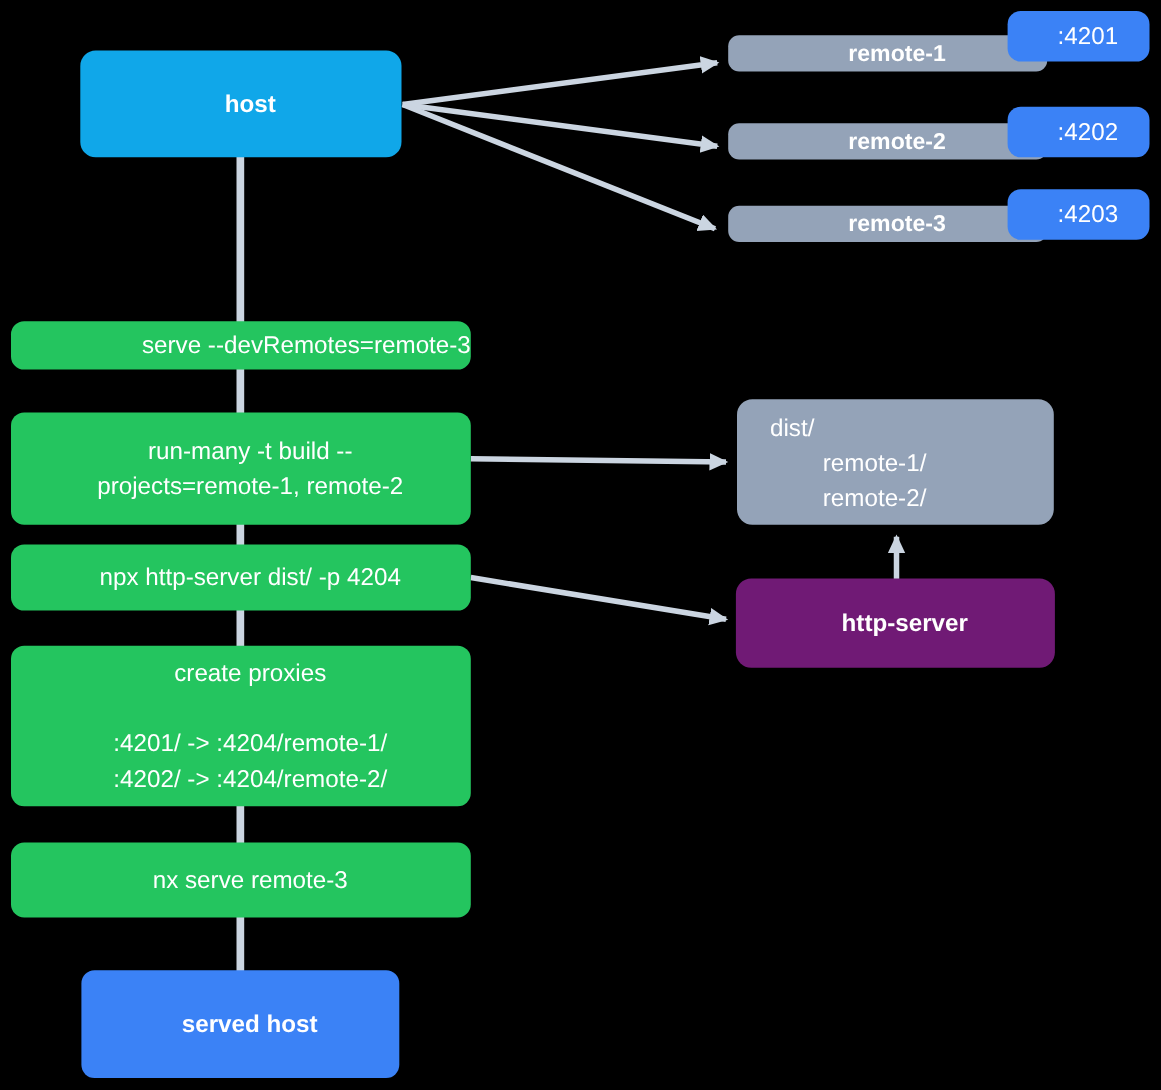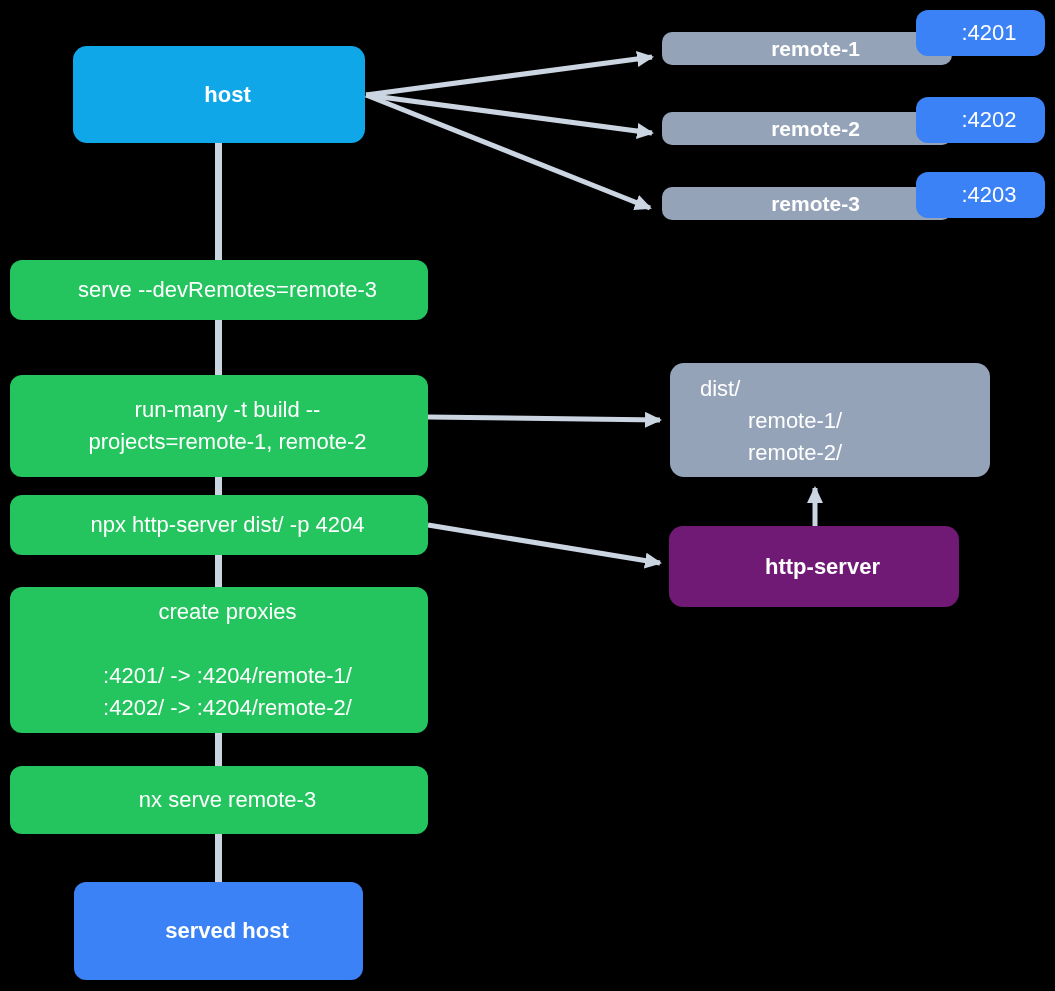--- a/index.html
+++ b/index.html
@@ -68,28 +68,28 @@
     border-radius: 12px;
     flex-direction: column;
     font-weight: 400; font-size: 22px;
   }
   .cmd .line {
     line-height: 32px;
     min-height: 32px;
     text-align: center;
     white-space: pre;
   }
-  .cmd1 { top: 260px; height: 60px; }
+  .cmd1 { top: 292px; height: 44px; align-items: flex-end; }
   .cmd2 { top: 375px; height: 102px; }
   .cmd3 { top: 495px; height: 60px; }
   .cmd4 { top: 587px; height: 146px; }
   .cmd5 { top: 766px; height: 68px; }
   
   .dist-box {
-    left: 670px; top: 363px; width: 320px; height: 114px;
+    left: 670px; top: 363px; width: 288px; height: 114px;
     background: #94a3b8;
     border-radius: 14px;
     display: block;
     padding: 10px 0 0 30px;
     font-weight: 400; font-size: 22px;
   }
   .dist-box .dline {
     line-height: 32px;
     min-height: 32px;
   }

